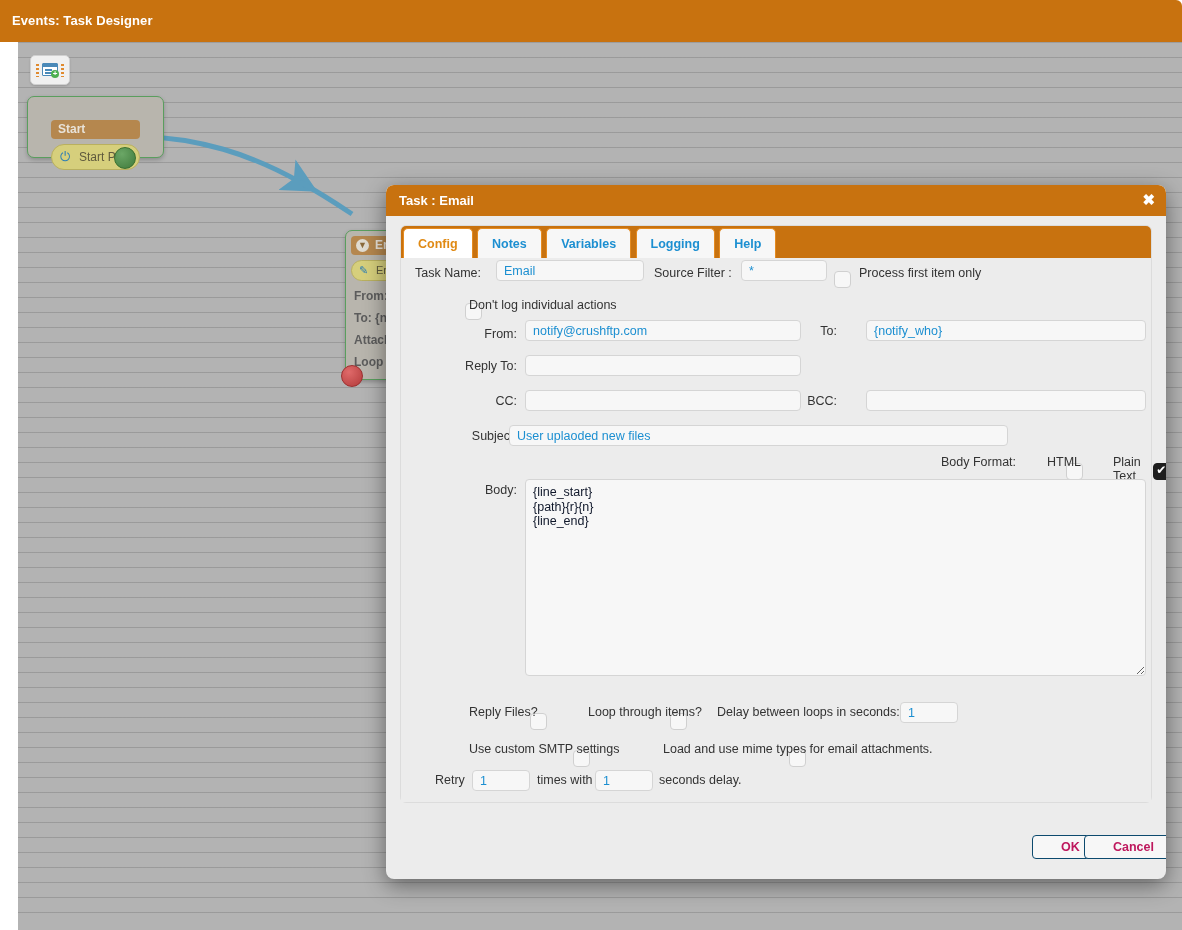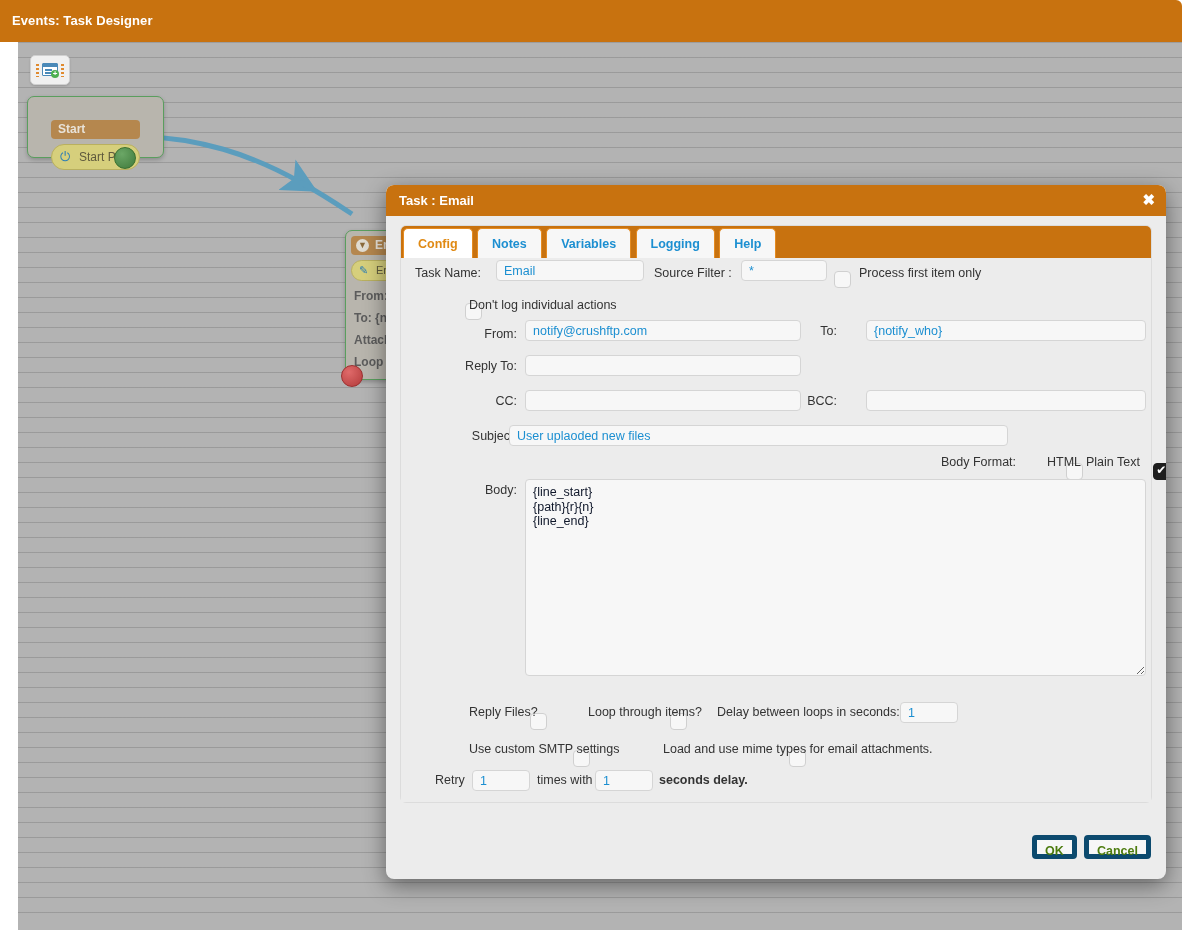--- a/index.html
+++ b/index.html
@@ -316,25 +316,25 @@
 
   .modal-footer {
     position: absolute;
     left: 0; bottom: 0;
     width: 780px; height: 62px;
   }
   .btn {
     position: absolute;
     height: 24px;
     min-width: 44px;
-    padding: 0 8px;
+    padding: 0 28px;
     background: #f7f7f7;
-    border: 5px solid #0c4a6e;
+    border: 1px solid #0c4a6e;
     border-radius: 4px;
-    color: #4d7c0f;
+    color: #be185d;
     font-size: 12.5px;
     font-weight: bold;
     font-family: "Liberation Sans", sans-serif;
     cursor: pointer;
     line-height: 22px;
   }
 </style>
 </head>
 <body>
 
@@ -448,21 +448,21 @@
 
       
       <div class="row lbl-r" style="left:20px; top:171px; width:96px;">Subject:</div>
       <input class="tf row" style="left: 108px; top: 167px; width: 499px;" value="User uplaoded new files">
 
       
       <div class="row lbl-l" style="left:540px; top:197px;">Body Format:</div>
       <span class="cb row" style="left:622px; top:194px;"></span>
       <div class="row lbl-l" style="left:646px; top:197px;">HTML</div>
       <span class="cb checked row" style="left:688px; top:194px;"></span>
-      <div class="row lbl-l" style="left:685px; top:197px;">Plain Text</div>
+      <div class="row lbl-l" style="left:712px; top:197px;">Plain Text</div>
 
       
       <div class="row lbl-r" style="left:20px; top:225px; width:96px;">Body:</div>
       <textarea class="ta row" style="left: 124px; top: 221px; width: 621px; height: 197px;">{line_start}
 {path}{r}{n}
 {line_end}</textarea>
 
       
       <span class="cb row" style="left:43px; top:444px;"></span>
       <div class="row lbl-l" style="left:68px; top:447px;">Reply Files?</div>
@@ -475,21 +475,21 @@
       <span class="cb row" style="left:43px; top:481px;"></span>
       <div class="row lbl-l" style="left:68px; top:484px;">Use custom SMTP settings</div>
       <span class="cb row" style="left:238px; top:481px;"></span>
       <div class="row lbl-l" style="left:262px; top:484px;">Load and use mime types for email attachments.</div>
 
       
       <div class="row lbl-l" style="left:34px; top:515px;">Retry</div>
       <input class="tf row" style="left: 71px; top: 512px; width: 58px;" value="1">
       <div class="row lbl-l" style="left:136px; top:515px;">times with</div>
       <input class="tf row" style="left: 194px; top: 512px; width: 58px;" value="1">
-      <div class="row lbl-l" style="left:258px; top:515px;font-weight:bold;">seconds delay.</div>
+      <div class="row lbl-l" style="left:258px; top:515px;">seconds delay.</div>
 
     </div>
   </div>
 
   <div class="modal-footer">
     <button class="btn" style="left:646px; top:18px;">OK</button>
     <button class="btn" style="left:698px; top:18px;">Cancel</button>
   </div>
 
 </div>

